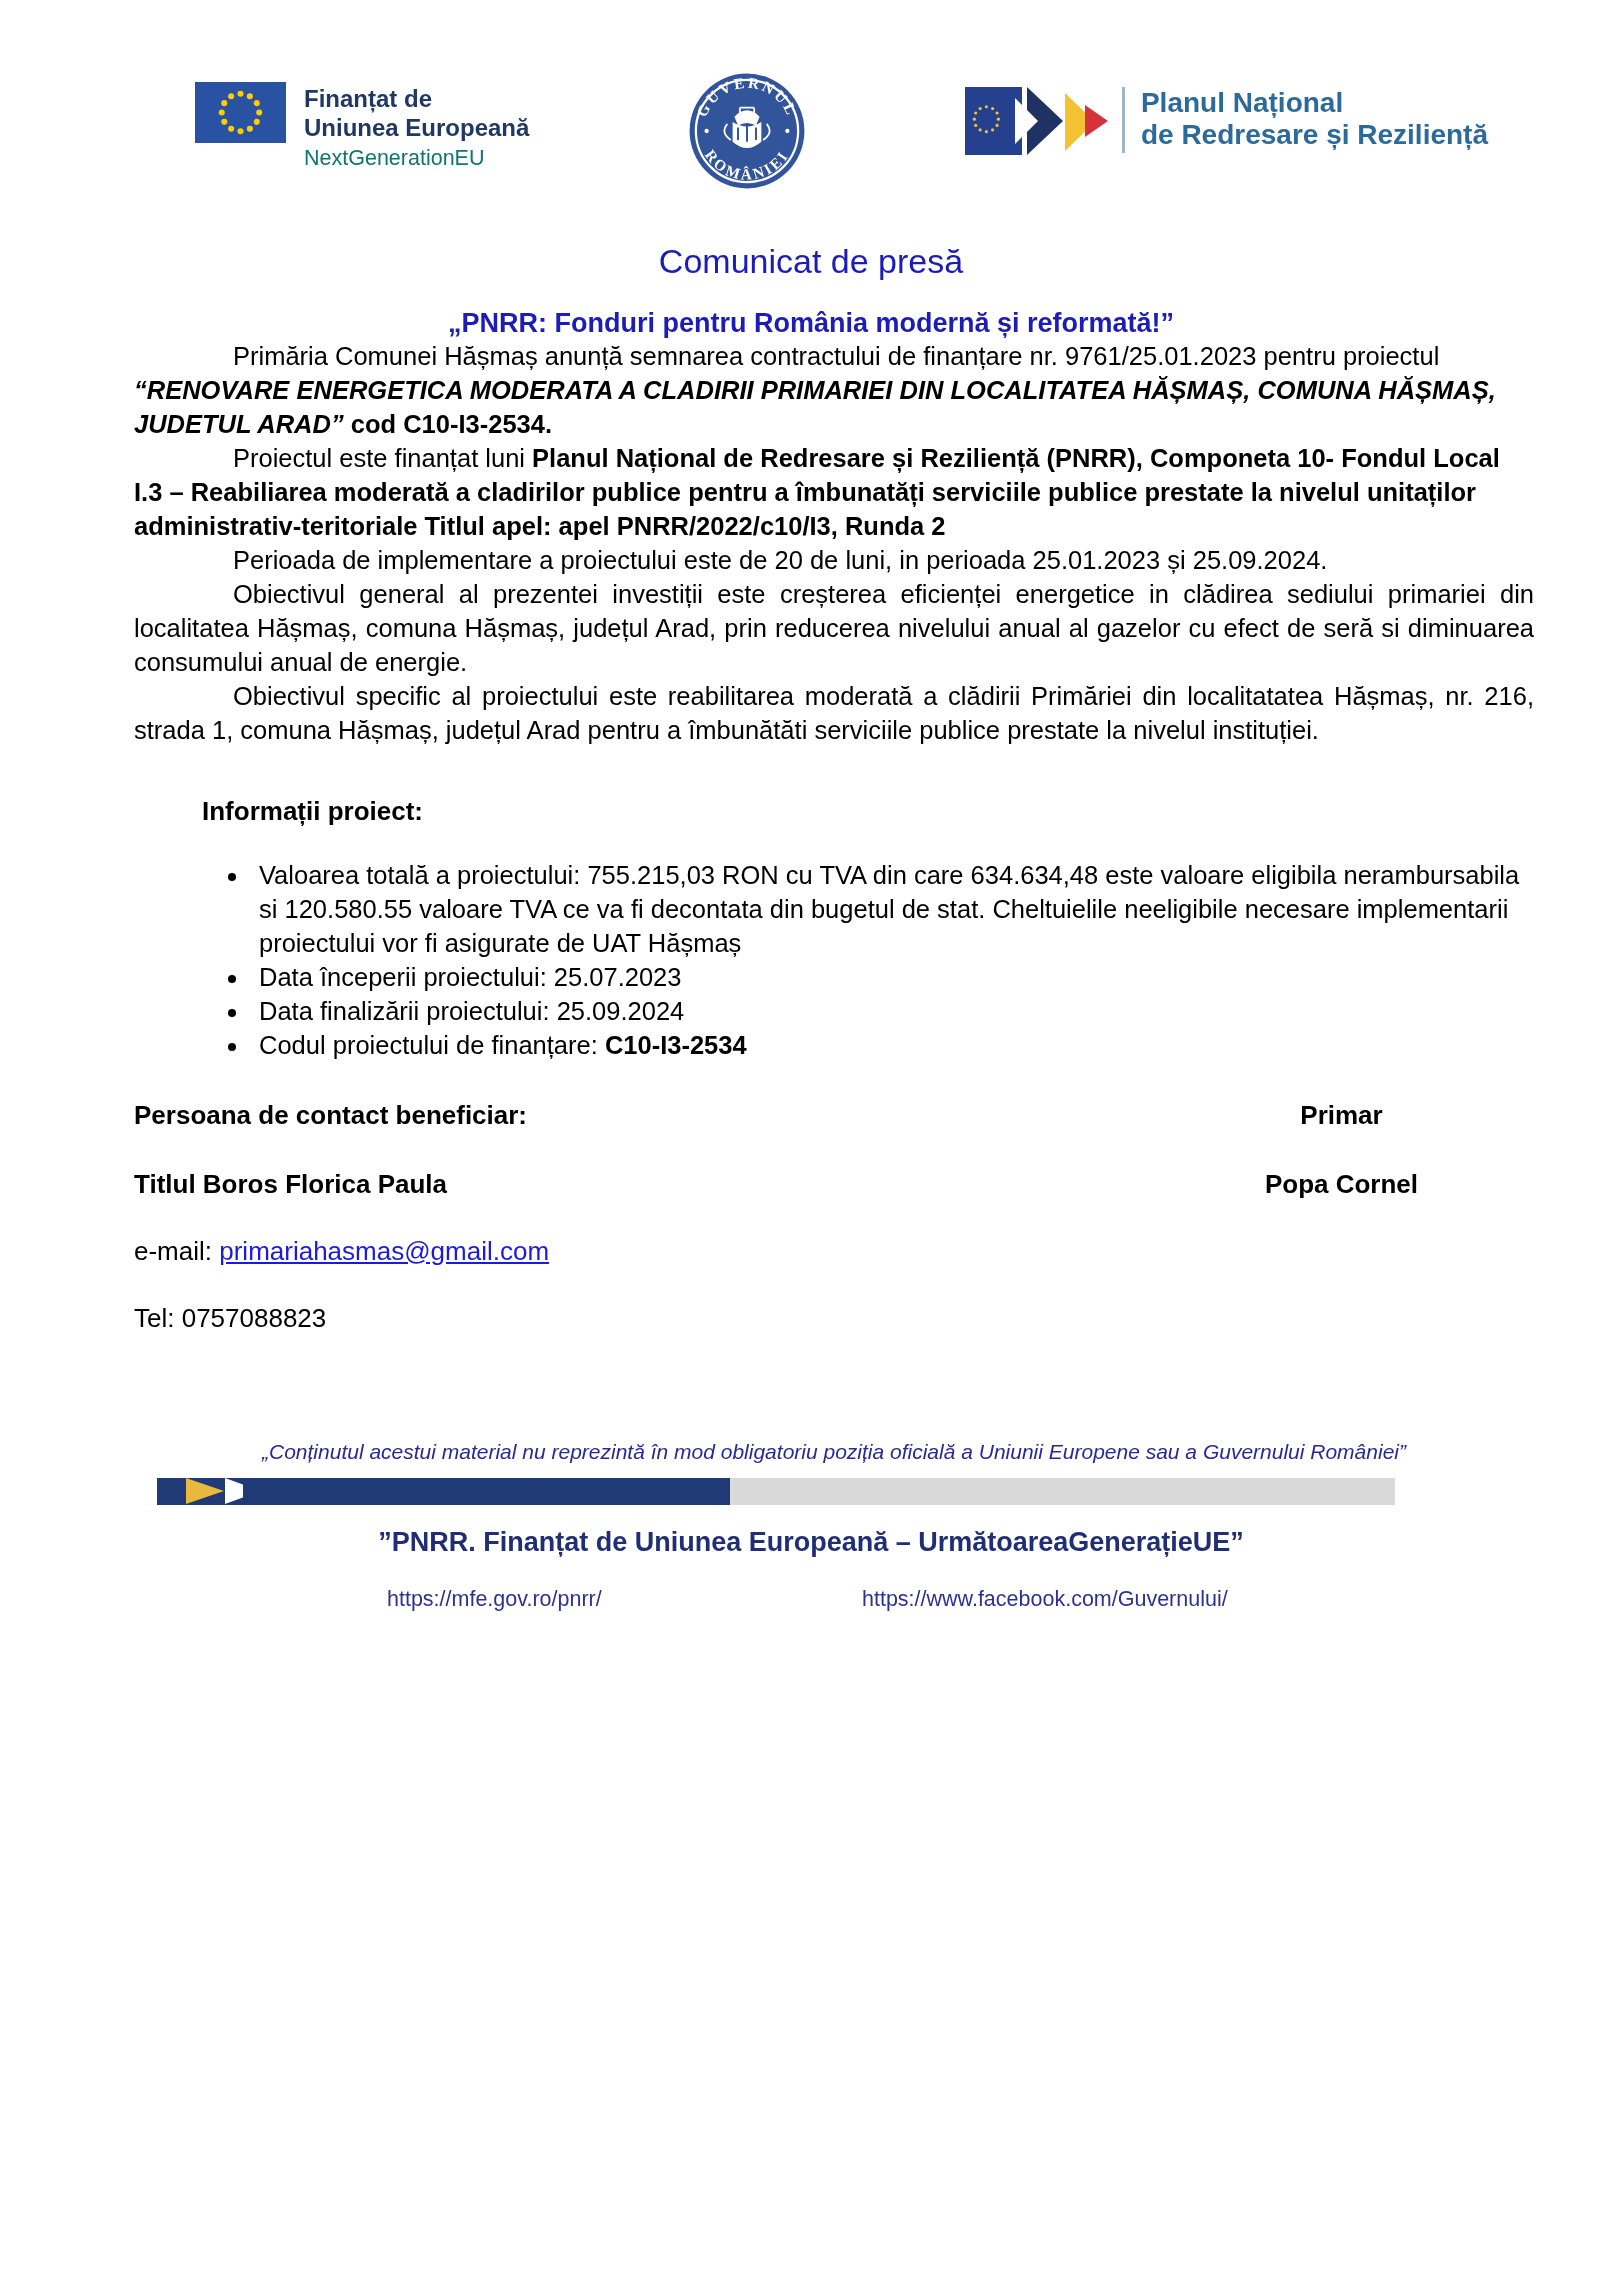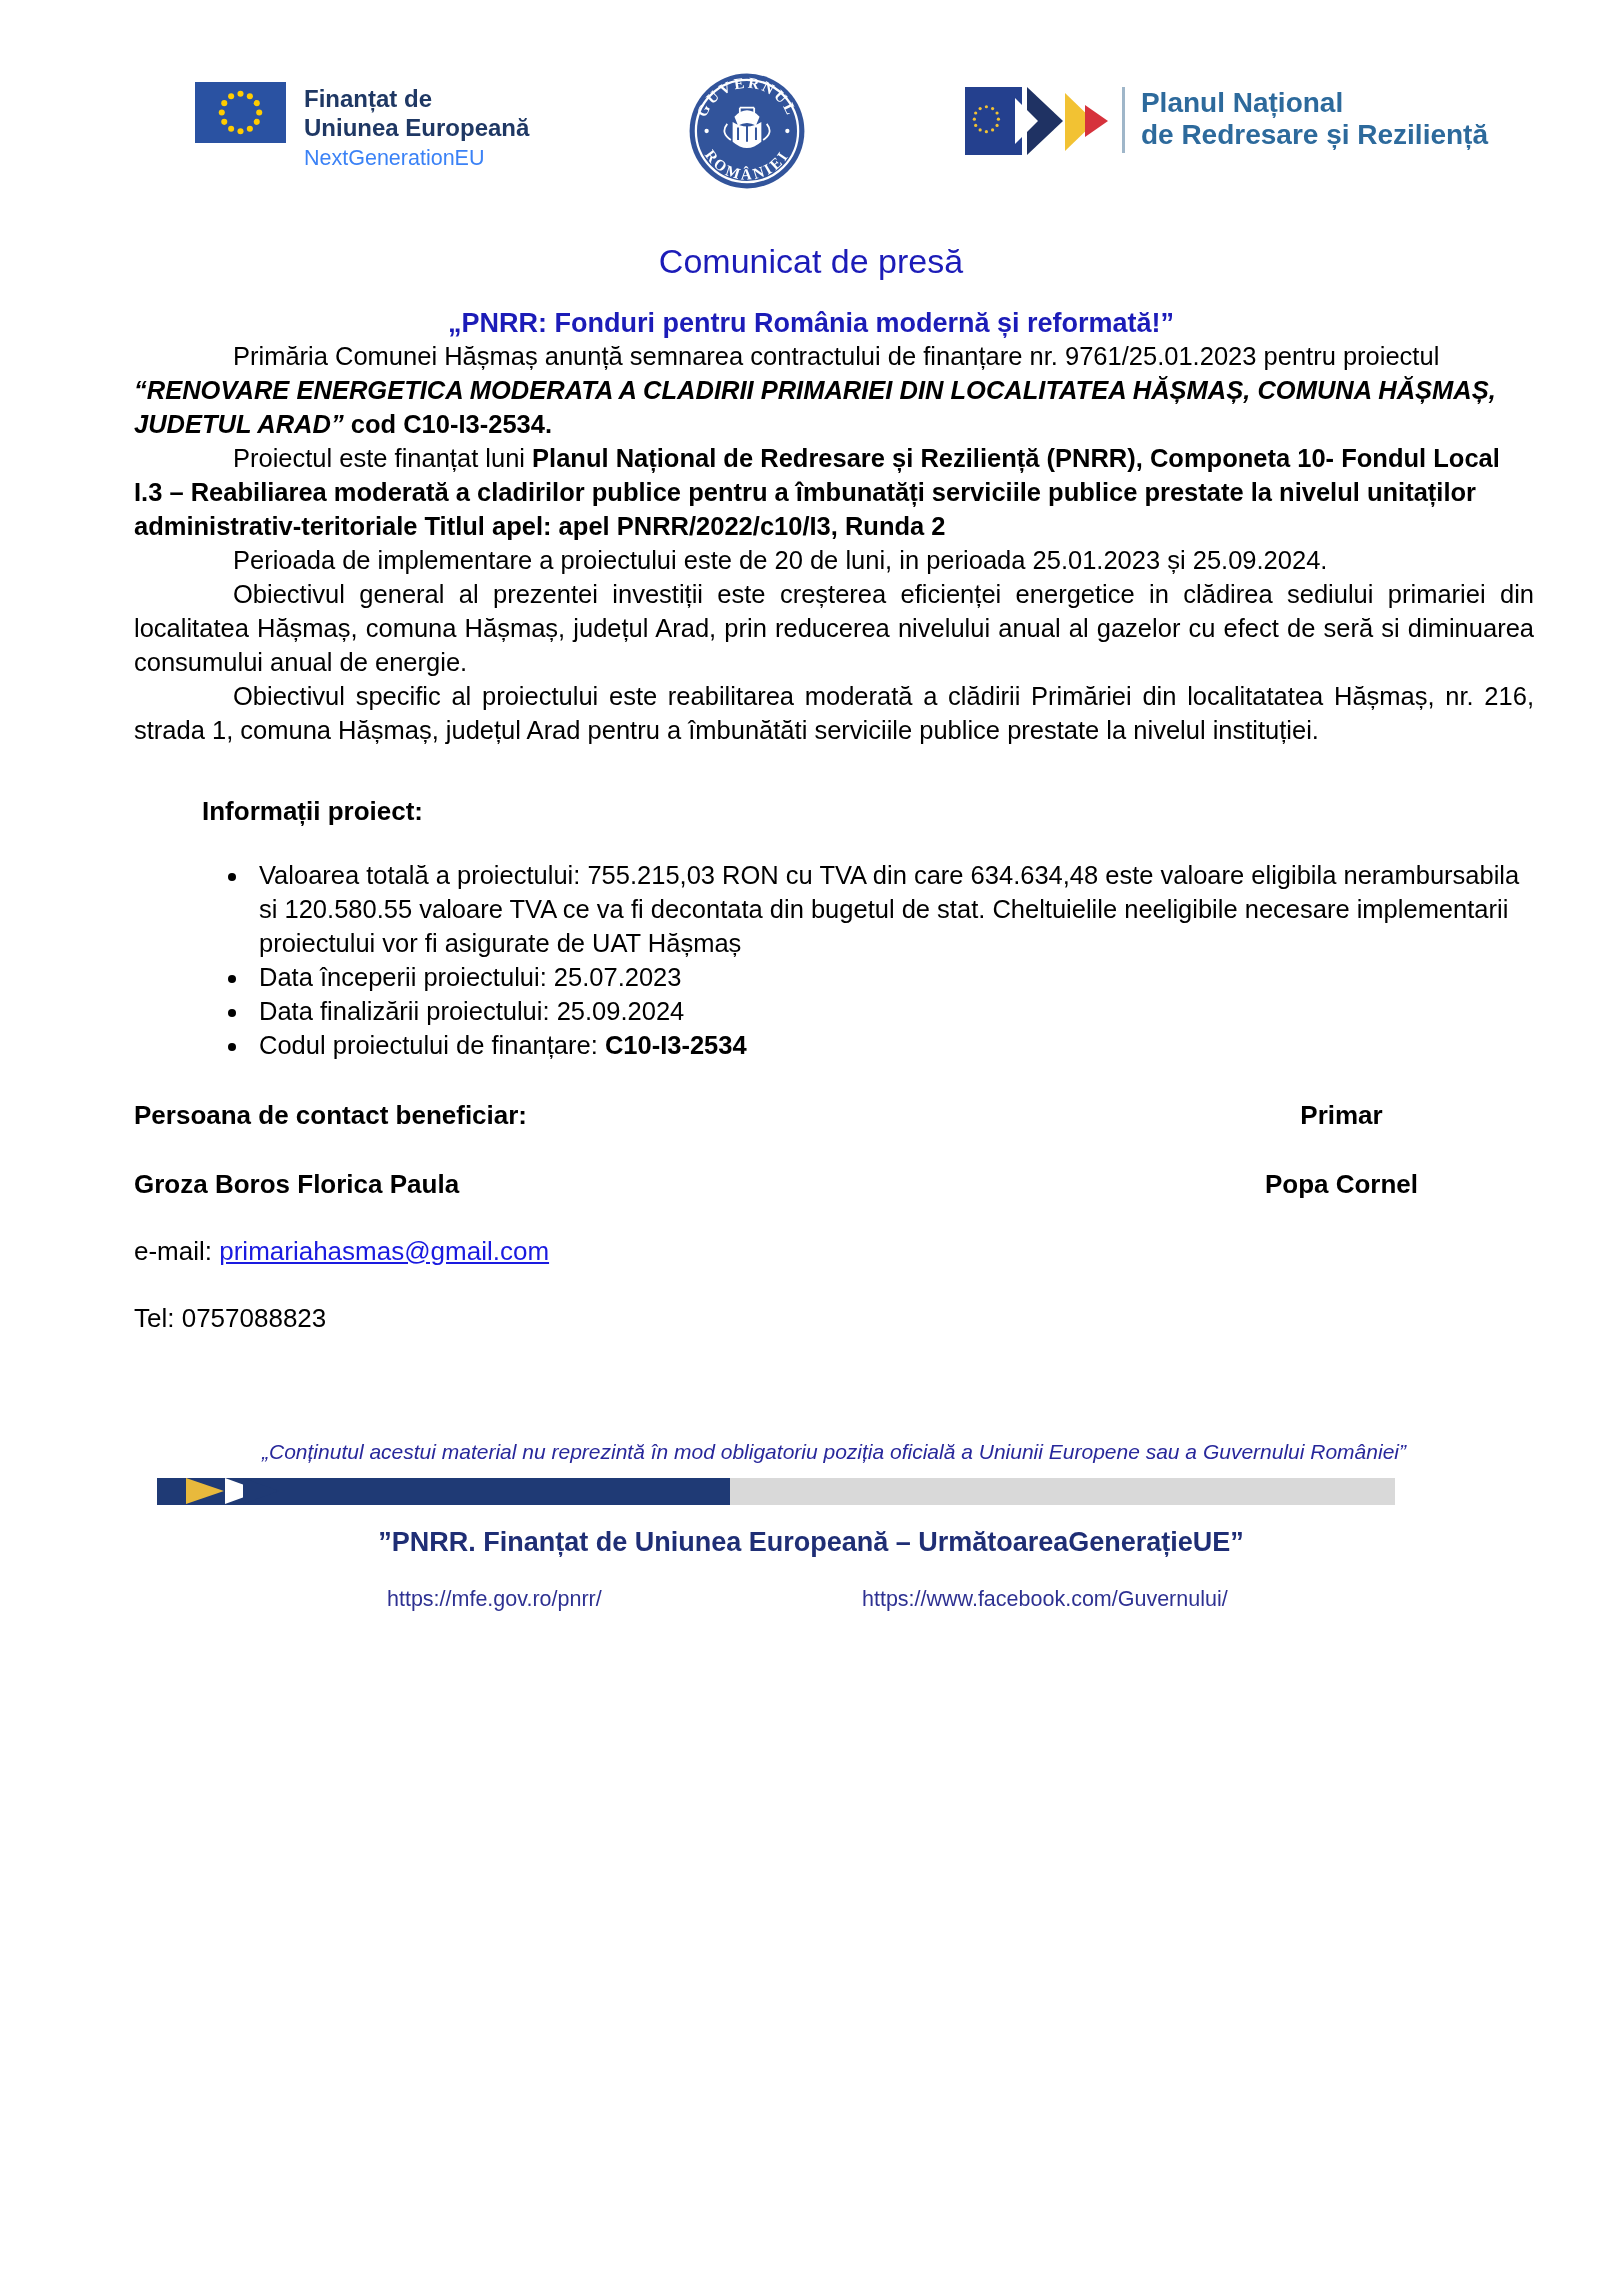--- a/index.html
+++ b/index.html
@@ -6,21 +6,21 @@
   .page{width:1622px;height:1650px;position:relative;background:#ffffff;
         font-family:"Liberation Sans",sans-serif;color:#000;overflow:hidden;}
 
   
   .header{display:flex;justify-content:space-between;align-items:flex-start;
           padding:82px 134px 0 195px;}
   .eu-logo{display:flex;gap:18px;align-items:flex-start;}
   .eu-flag{width:91px;height:61px;background:#2a52a2;flex:0 0 auto;}
   .eu-text{padding-top:1.8px;}
   .eu-text .l{font-weight:bold;color:#1f3864;font-size:24px;line-height:29px;}
-  .eu-text .sub{color:#3b82f6;font-size:21.5px;line-height:29px;margin-top:2.7px;}
+  .eu-text .sub{color:#0f766e;font-size:21.5px;line-height:29px;margin-top:2.7px;}
 
   .gov-seal{margin-top:-12.5px;}
 
   .pnrr-logo{display:flex;margin-top:5.4px;}
   .pnrr-flag{width:57px;height:68px;background:#24408e;position:relative;flex:0 0 auto;}
   .pnrr-flag .arrow{position:absolute;right:-16px;top:10.7px;width:0;height:0;
       border-left:23px solid #ffffff;border-top:23px solid transparent;border-bottom:23px solid transparent;}
   .tri{width:0;height:0;flex:0 0 auto;}
   .tri-navy{border-left:36px solid #1f3263;border-top:34px solid transparent;border-bottom:34px solid transparent;margin-left:5.4px;}
   .tri-wrap{position:relative;width:48px;height:68px;margin-left:1.8px;}
@@ -188,21 +188,21 @@
       <li><span>Codul proiectului de finanțare: </span><span class="b">C10-I3-2534</span></li>
     </ul>
   </div>
 
   <div class="contact">
     <div class="c-row">
       <span>Persoana de contact beneficiar:</span>
       <span class="c-right">Primar</span>
     </div>
     <div class="c-row">
-      <span>Groza Boros Florica Paula</span>
+      <span>Titlul Boros Florica Paula</span>
       <span class="c-right">Popa Cornel</span>
     </div>
     <div class="line email"><span>e-mail: </span><a href="#">primariahasmas@gmail.com</a></div>
     <div class="line">Tel: 0757088823</div>
 
     <div class="disclaimer">„Conținutul acestui material nu reprezintă în mod obligatoriu poziția oficială a Uniunii Europene sau a Guvernului României”</div>
   </div>
 
   <div class="footer">
     <div class="f-bar">

